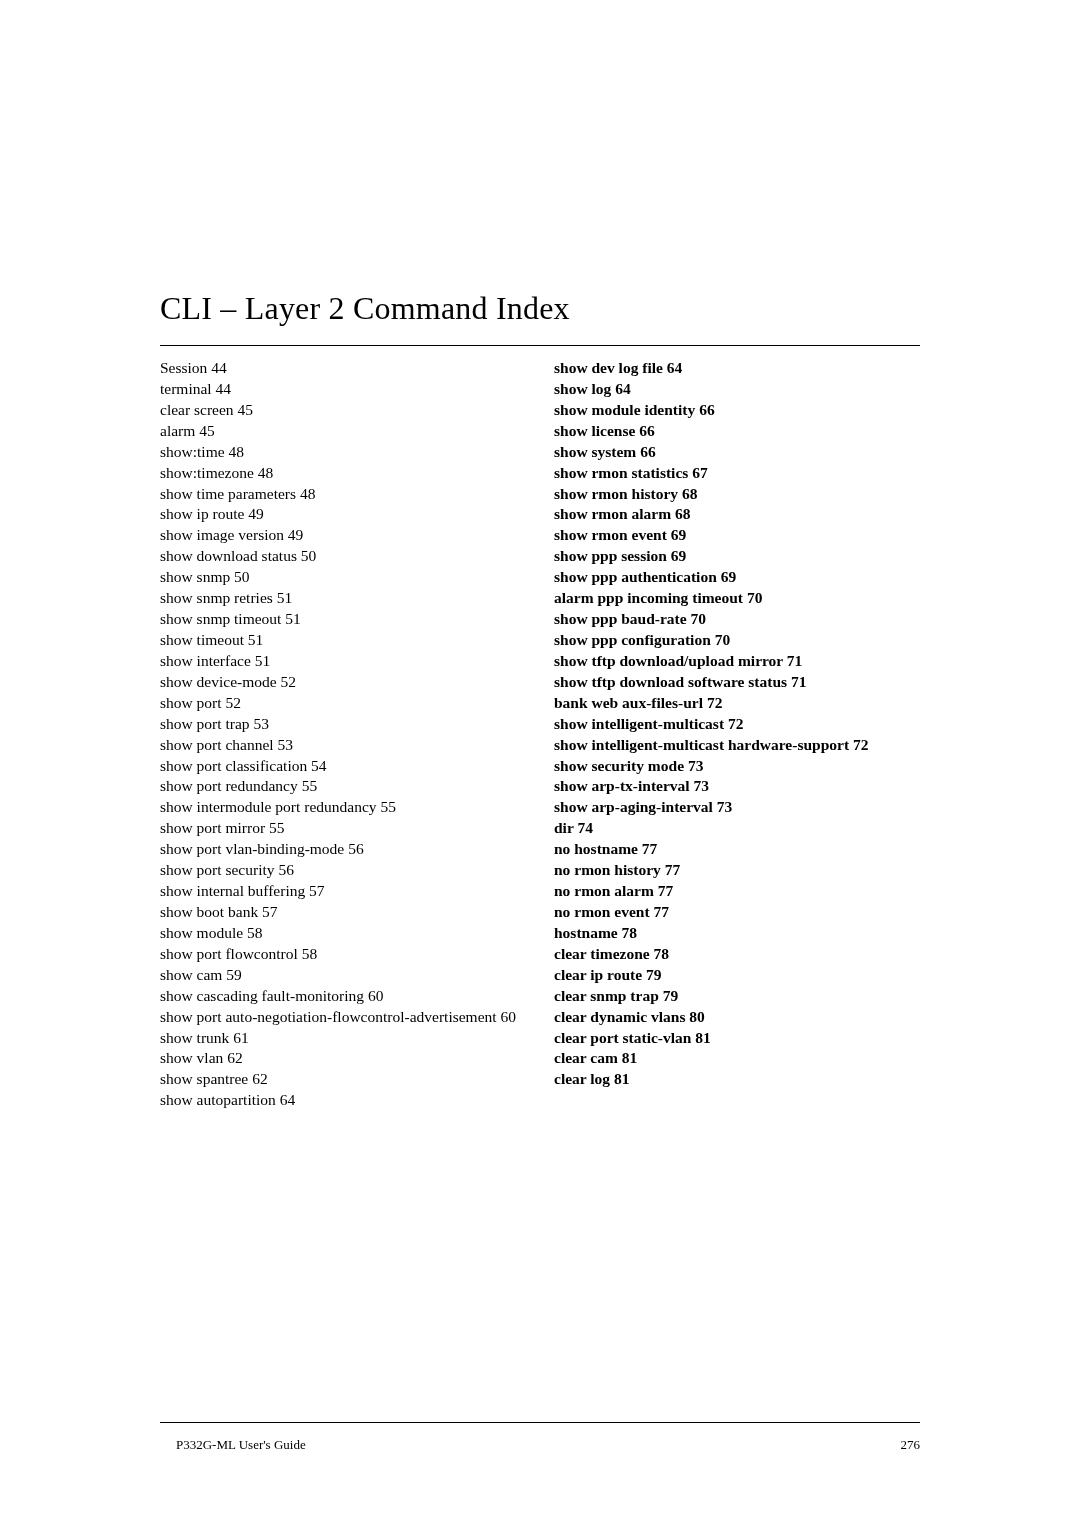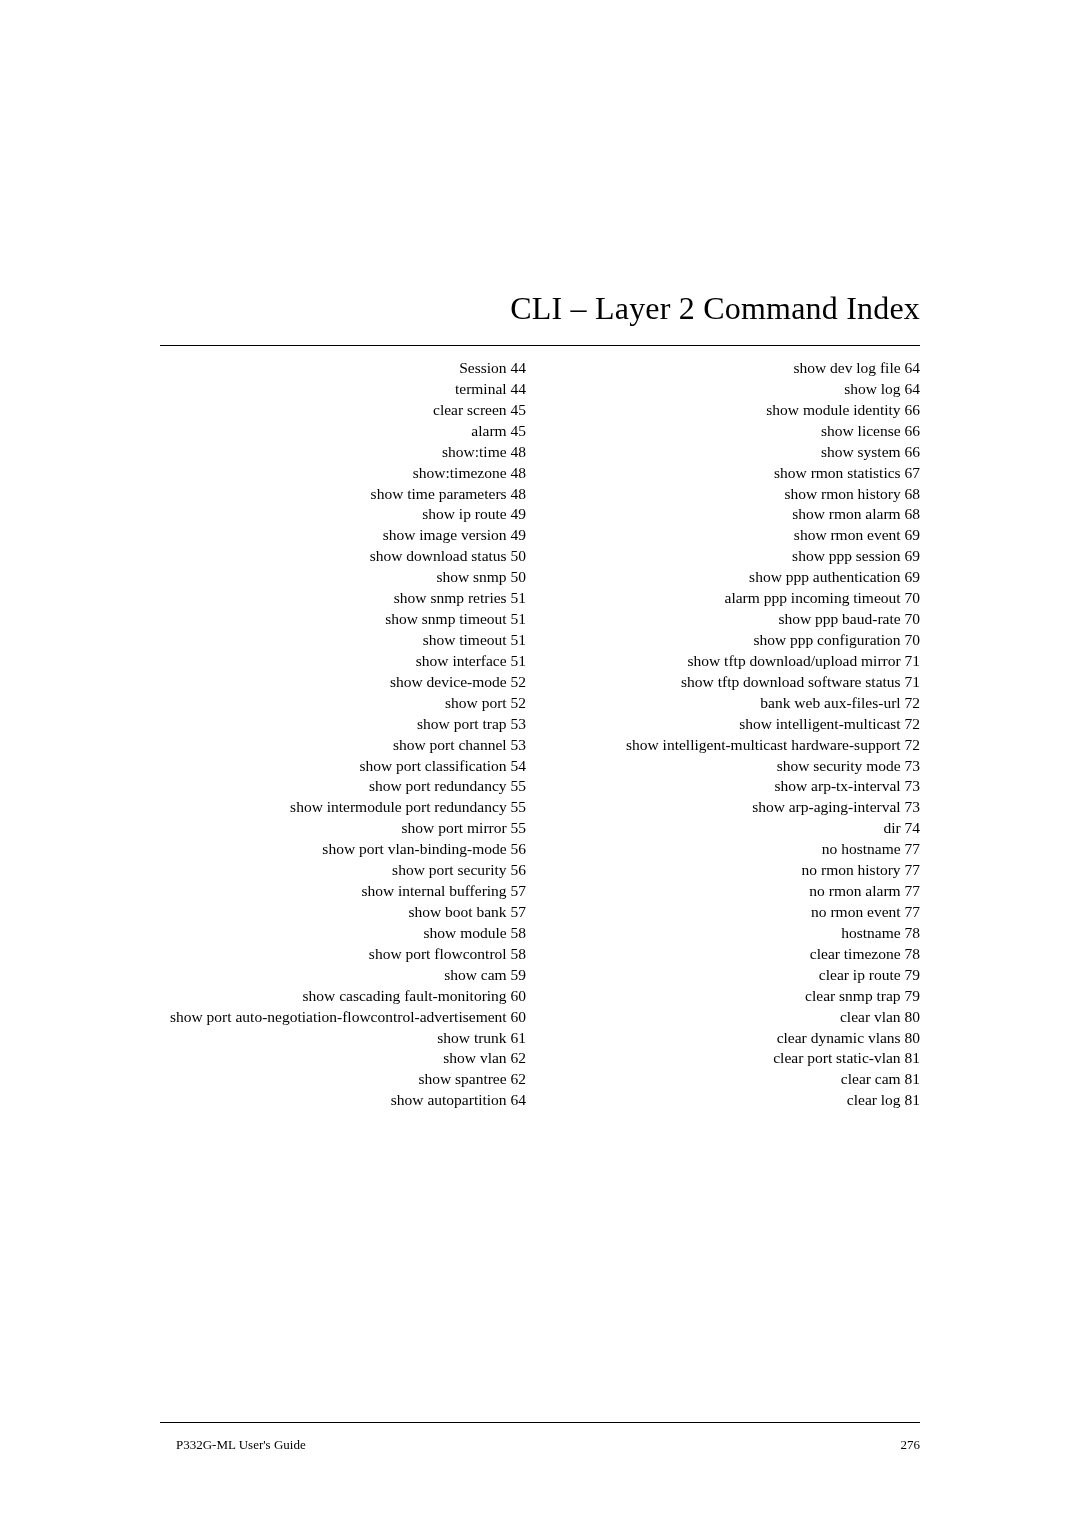--- a/index.html
+++ b/index.html
@@ -12,42 +12,41 @@
       width: 1080px;
       height: 1528px;
       position: relative;
       box-sizing: border-box;
     }
     .page {
       padding: 290px 160px 80px 160px;
       box-sizing: border-box;
       height: 100%;
       position: relative;
-      text-align: right;
     }
     .title {
       font-size: 32px;
       font-weight: 400;
       margin-bottom: 18px;
       letter-spacing: 0.2px;
     }
     .rule {
       border: none;
       border-top: 1px solid #000;
       margin: 0 0 12px 0;
     }
     .columns {
       display: flex;
       gap: 4px;
     }
     .col {
       flex: 1;
     }
     .col-left { padding-right: 12px; }
-    .col-right { padding-left: 12px; }
+    .col-right { padding-left: 12px; font-weight: bold; }
     .entry {
       font-size: 15.5px;
       line-height: 1.35;
       margin: 0;
     }
     .footer-rule {
       position: absolute;
       bottom: 105px;
       left: 160px;
       right: 160px;
@@ -135,21 +134,20 @@
         <p class="entry"><span>show arp-aging-interval </span><span>73</span></p>
         <p class="entry"><span>dir </span><span>74</span></p>
         <p class="entry"><span>no hostname </span><span>77</span></p>
         <p class="entry"><span>no rmon history </span><span>77</span></p>
         <p class="entry"><span>no rmon alarm </span><span>77</span></p>
         <p class="entry"><span>no rmon event </span><span>77</span></p>
         <p class="entry"><span>hostname </span><span>78</span></p>
         <p class="entry"><span>clear timezone </span><span>78</span></p>
         <p class="entry"><span>clear ip route </span><span>79</span></p>
         <p class="entry"><span>clear snmp trap </span><span>79</span></p>
-        <p class="entry"><span>clear vlan </span><span>80</span></p>
         <p class="entry"><span>clear dynamic vlans </span><span>80</span></p>
         <p class="entry"><span>clear port static-vlan </span><span>81</span></p>
         <p class="entry"><span>clear cam </span><span>81</span></p>
         <p class="entry"><span>clear log </span><span>81</span></p>
       </div>
   </div>
   <div class="footer-rule"></div>
   <div class="footer">
     <span class="footer-left">P332G-ML User's Guide</span>
     <span class="footer-right">276</span>

